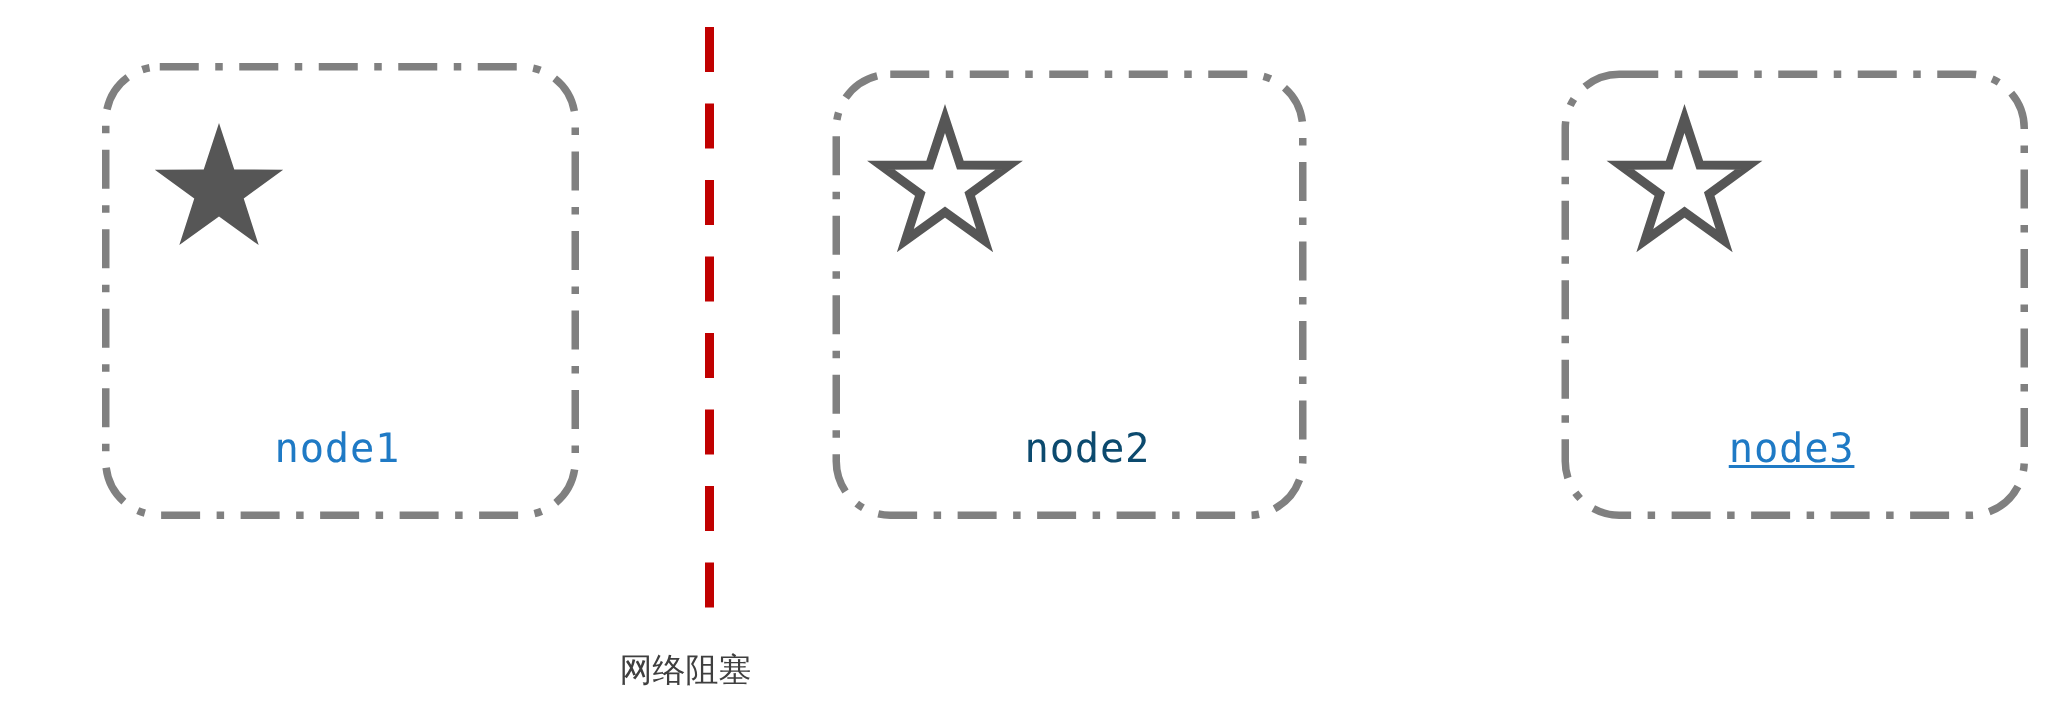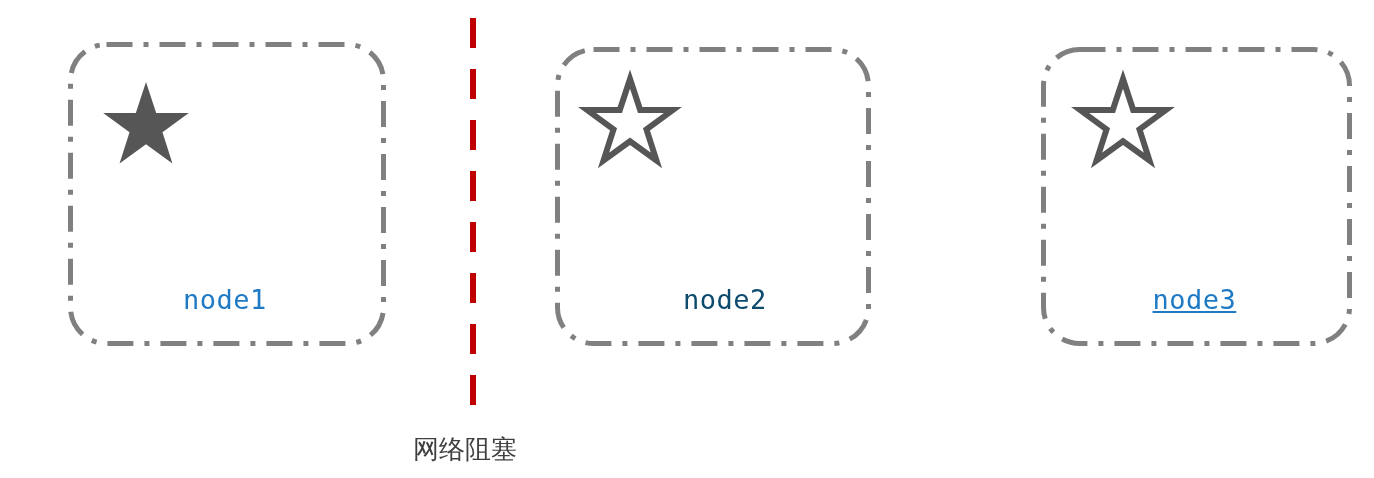--- a/index.html
+++ b/index.html
@@ -27,21 +27,21 @@
     position: absolute;
     font-family: "DejaVu Sans Mono", monospace;
     font-size: 27px;
     letter-spacing: 0.5px;
     white-space: nowrap;
   }
 
   .barrier-label {
     position: absolute;
     font-family: "DejaVu Sans", sans-serif;
-    font-size: 26px;
+    font-size: 22px;
     white-space: nowrap;
   }
 
   svg { display: block; overflow: visible; }
 </style>
 </head>
 <body>
 
 <div id="diagram-canvas">
 

